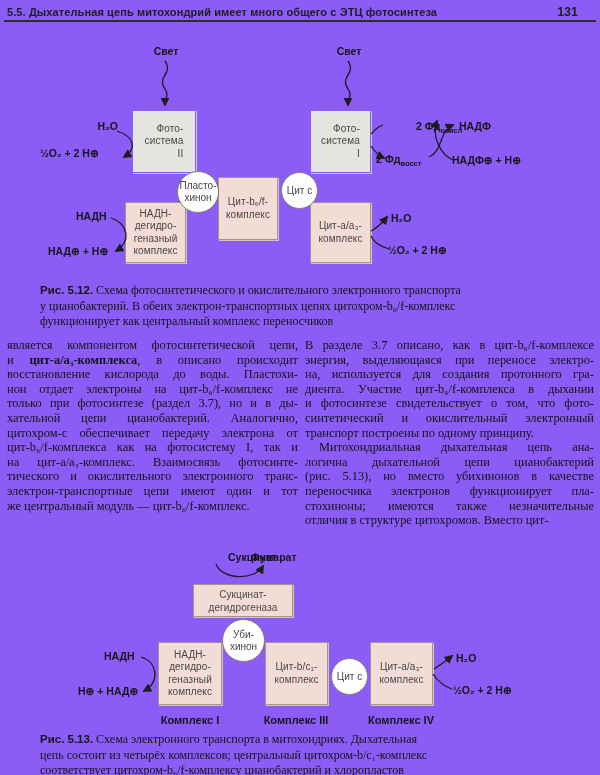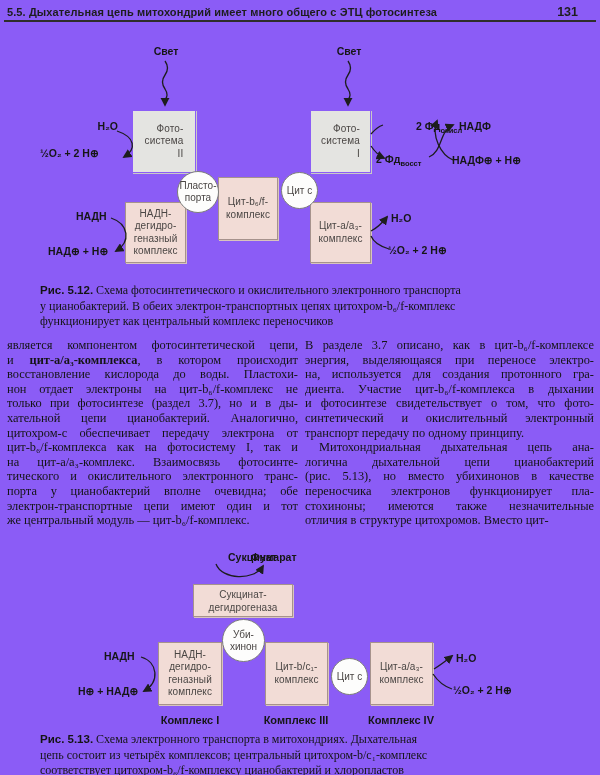--- a/index.html
+++ b/index.html
@@ -62,21 +62,21 @@
 
   <div class="dbox graybox" style="left:132px; top:110px; width:64px; height:63px;">Фото-
 система
 II</div>
   <div class="dbox graybox" style="left:310px; top:110px; width:61px; height:63px;">Фото-
 система
 I</div>
   <div class="dbox pinkbox" style="left:218px; top:154px; width:60px; height:63px; z-index:4;margin-top:23px;">Цит-b₆/f-
 комплекс</div>
   <div class="dcircle" style="left:177px; top:171px; width:42px; height:42px;">Пласто-
-порта</div>
+хинон</div>
   <div class="dcircle" style="left:281px; top:172px; width:37px; height:37px;">Цит c</div>
   <div class="dbox pinkbox" style="left:125px; top:202px; width:61px; height:61px;">НАДН-
 дегидро-
 геназный
 комплекс</div>
   <div class="dbox pinkbox" style="left:310px; top:202px; width:61px; height:61px;">Цит-a/a₃-
 комплекс</div>
 
   <div class="dlabel" style="left:88px; top:120px; width:30px; text-align:right;">H₂O</div>
   <div class="dlabel" style="left:40px; top:147px;">½O₂ + 2 H⊕</div>
@@ -92,42 +92,41 @@
   <div class="dlabel" style="left:388px; top:244px;">½O₂ + 2 H⊕</div>
 
   <div class="caption" style="top:283px;">
     <div><span class="cap-label">Рис. 5.12.</span> <span>Схема фотосинтетического и окислительного электронного транспорта</span></div>
     <div>у цианобактерий. В обеих электрон-транспортных цепях цитохром-b₆/f-комплекс</div>
     <div>функционирует как центральный комплекс переносчиков</div>
   </div>
 
   <div class="col col-left">
     <div class="bl">является компонентом фотосинтетической цепи,</div>
-    <div class="bl"><span>и </span><b>цит-a/a₃-комплекса</b><span>, в котором происходит</span></div>
+    <div class="bl"><span>и </span><b>цит-a/a₃-комплекса</b><span>, в описано происходит</span></div>
     <div class="bl">восстановление кислорода до воды. Пластохи-</div>
     <div class="bl">нон отдает электроны на цит-b₆/f-комплекс не</div>
     <div class="bl">только при фотосинтезе (раздел 3.7), но и в ды-</div>
     <div class="bl">хательной цепи цианобактерий. Аналогично,</div>
     <div class="bl">цитохром-c обеспечивает передачу электрона от</div>
     <div class="bl">цит-b₆/f-комплекса как на фотосистему I, так и</div>
     <div class="bl">на цит-a/a₃-комплекс. Взаимосвязь фотосинте-</div>
     <div class="bl">тического и окислительного электронного транс-</div>
-    <div class="bl">порта у цианобактерий вполне очевидна; обе</div>
     <div class="bl">электрон-транспортные цепи имеют один и тот</div>
     <div class="bl lastline">же центральный модуль — цит-b₆/f-комплекс.</div>
   </div>
 
   <div class="col col-right">
     <div class="bl">В разделе 3.7 описано, как в цит-b₆/f-комплексе</div>
     <div class="bl">энергия, выделяющаяся при переносе электро-</div>
     <div class="bl">на, используется для создания протонного гра-</div>
     <div class="bl">диента. Участие цит-b₆/f-комплекса в дыхании</div>
     <div class="bl">и фотосинтезе свидетельствует о том, что фото-</div>
     <div class="bl">синтетический и окислительный электронный</div>
-    <div class="bl lastline">транспорт передачу по одному принципу.</div>
+    <div class="bl lastline">транспорт построены по одному принципу.</div>
     <div class="bl indent">Митохондриальная дыхательная цепь ана-</div>
     <div class="bl">логична дыхательной цепи цианобактерий</div>
     <div class="bl">(рис. 5.13), но вместо убихинонов в качестве</div>
     <div class="bl">переносчика электронов функционирует пла-</div>
     <div class="bl">стохиноны; имеются также незначительные</div>
     <div class="bl lastline">отличия в структуре цитохромов. Вместо цит-</div>
   </div>
 
   <div class="dlabel" style="left:186px; top:551px;margin-left:42px;">Сукцинат</div>
   <div class="dlabel" style="left:251px; top:551px;">Фумарат</div>

